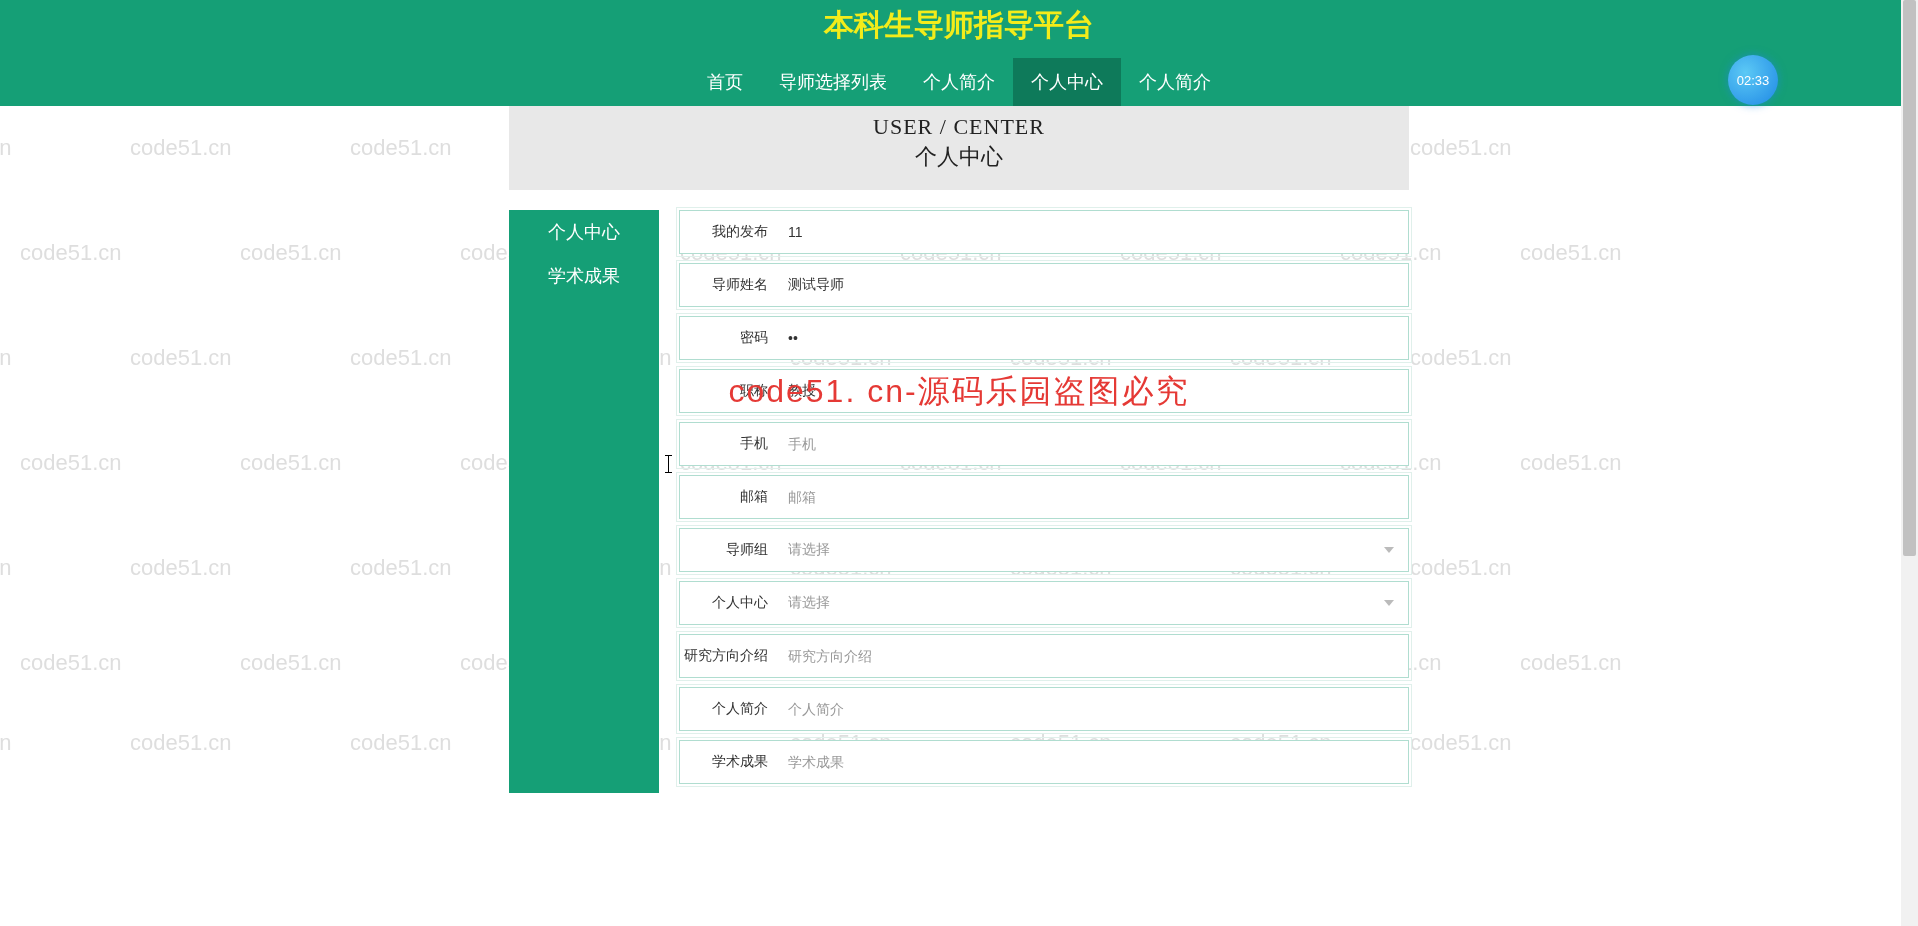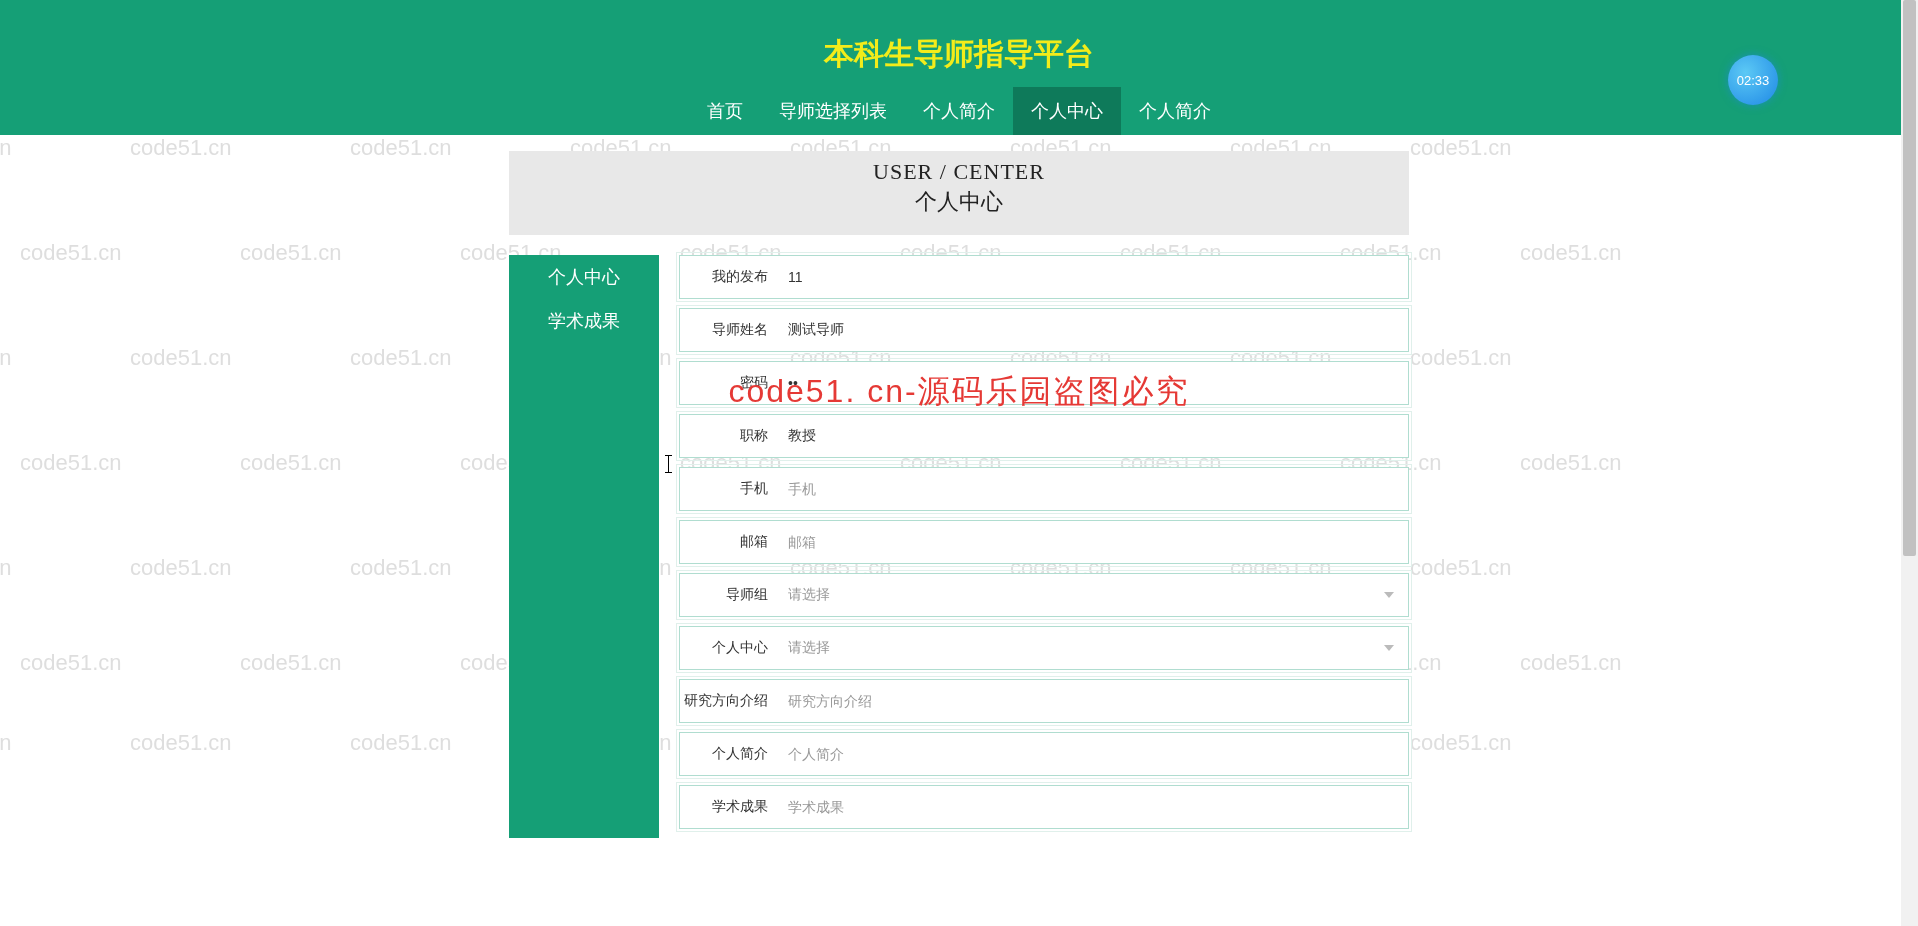--- a/index.html
+++ b/index.html
@@ -2,28 +2,28 @@
 <html><head>
   <meta charset="utf-8">
   <style>
     * { box-sizing: border-box; margin: 0; padding: 0; }
     body { font-family: "Microsoft YaHei", sans-serif; background: #fff; position: relative; overflow-x: hidden; }
     
     .watermark-layer { position: fixed; top: 0; left: 0; width: 100%; height: 100%; pointer-events: none; z-index: 0; }
     .watermark { position: absolute; color: #d0d0d0; font-size: 22px; opacity: 0.7; white-space: nowrap; }
     
     .header { background: #159f76; color: #fff; position: relative; z-index: 2; }
-    .header-title { text-align: center; padding: 34px 0 12px; font-size: 30px; font-weight: bold; color: #f3ec1a; font-family: serif; }
+    .header-title { text-align: center; padding: 5px 0 12px; font-size: 30px; font-weight: bold; color: #f3ec1a; font-family: serif; }
     .nav { display: flex; justify-content: center; gap: 0; padding-bottom: 0; }
     .nav-item { padding: 12px 18px; font-size: 18px; cursor: pointer; color: #fff; }
     .nav-item.active { background: #0e7a5a; }
     
     .badge-circle { position: absolute; right: 140px; top: 55px; width: 50px; height: 50px; border-radius: 50%; background: radial-gradient(circle at 35% 35%, #5cc9f5, #1e88e5); display: flex; align-items: center; justify-content: center; color: #fff; font-size: 13px; box-shadow: 0 0 8px rgba(30,136,229,0.6); }
     
-    .page-heading { background: #e8e8e8; text-align: center; padding: 8px 0 18px; max-width: 900px; margin: 16px auto; z-index: 2; position: relative; }
+    .page-heading { background: #e8e8e8; text-align: center; padding: 8px 0 18px; max-width: 900px; margin: 0 auto; z-index: 2; position: relative; }
     .page-heading-en { font-family: "Times New Roman", serif; font-size: 22px; color: #222; letter-spacing: 1px; }
     .page-heading-cn { font-family: serif; font-size: 22px; color: #222; margin-top: 2px; }
     
     .content-wrap { max-width: 900px; margin: 20px auto 0; display: flex; gap: 20px; position: relative; z-index: 2; padding-bottom: 40px; }
     
     .sidebar { width: 150px; background: #159f76; flex-shrink: 0; }
     .sidebar-item { padding: 10px 0; text-align: center; color: #fff; font-size: 18px; cursor: pointer; }
     .sidebar-item.active { background: #159f76; font-weight: normal; }
     
     .form-area { flex: 1; }

